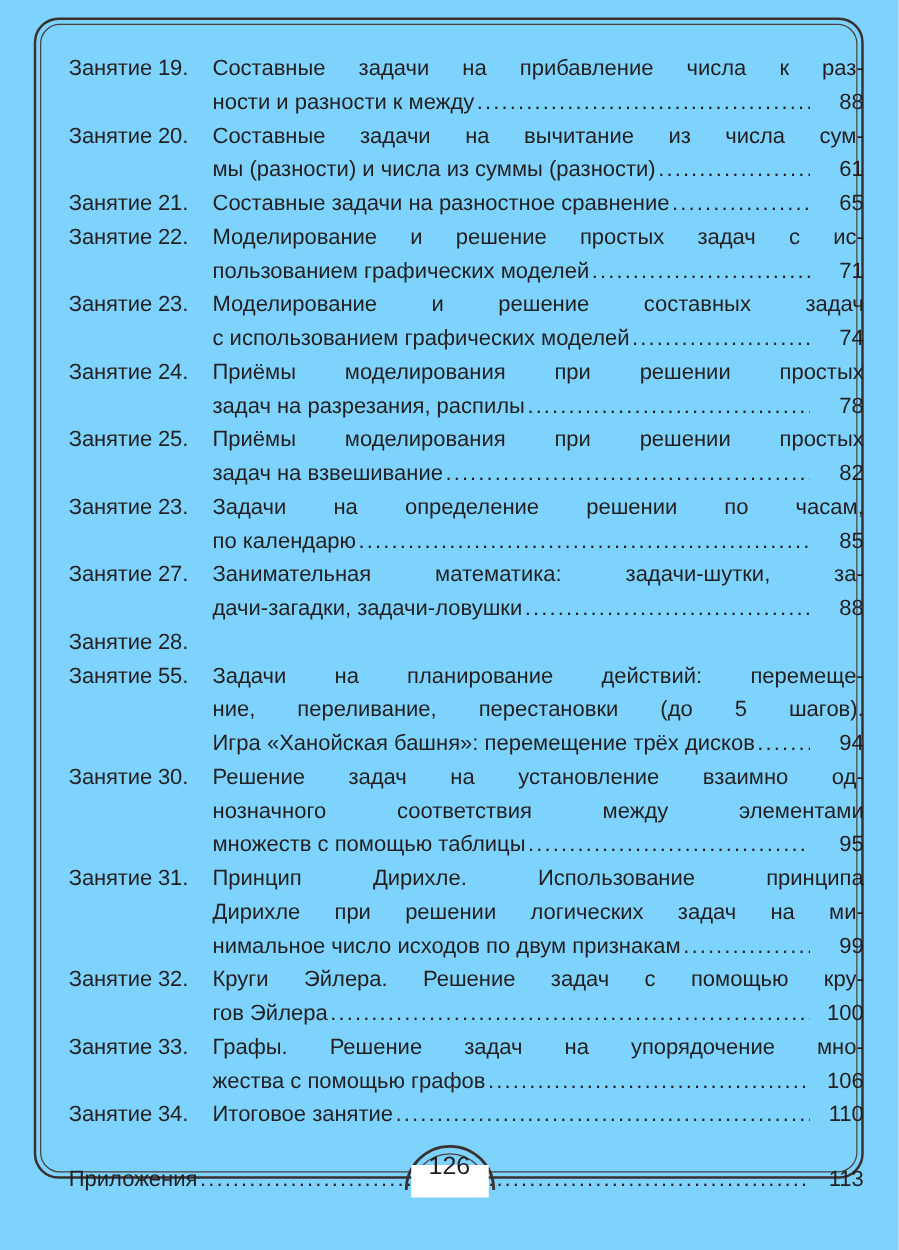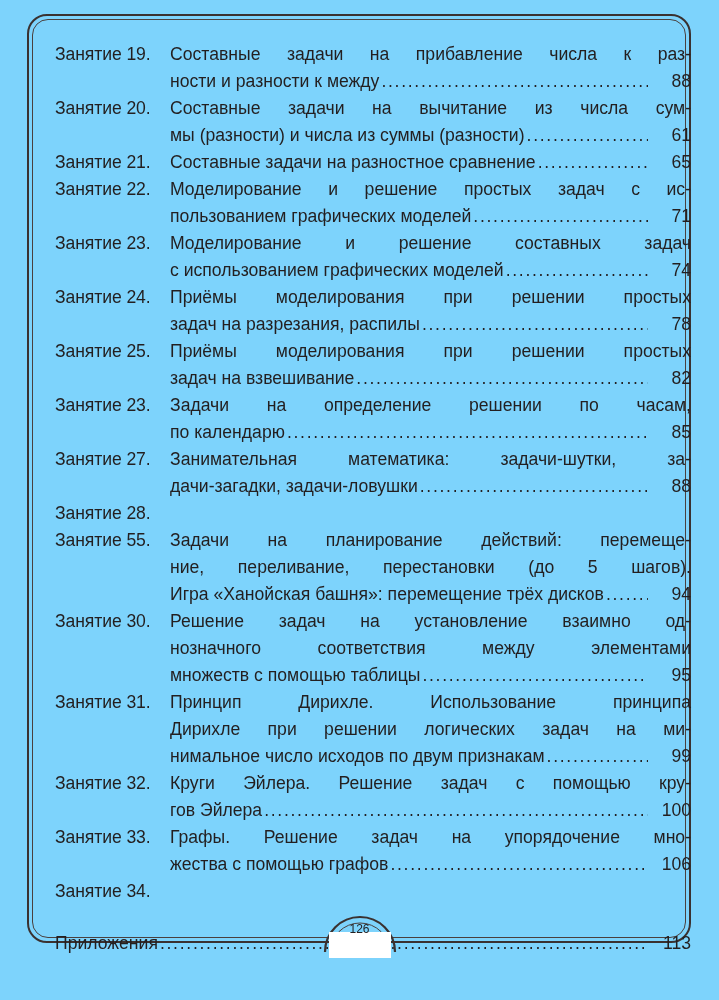--- a/index.html
+++ b/index.html
@@ -121,21 +121,21 @@
     top: 0;
     width: 74px;
     height: 46px;
   }
   .folio-num {
     position: absolute;
     left: 0;
     right: 0;
     top: 14px;
     text-align: center;
-    font-size: 12px;
+    font-size: 20px;
     color: #231f20;
     font-family: "Liberation Sans", "DejaVu Sans", sans-serif;
   }
   .folio-mask {
     position: absolute;
     left: 6px;
     top: 24px;
     width: 62px;
     height: 26px;
     background: #ffffff;
@@ -336,20 +336,27 @@
           </div>
           <div class="line">
             <span class="ltext">жества с помощью графов</span>
             <span class="leader"></span>
             <span class="pnum">106</span>
           </div>
         </div>
       </div>
       <div class="entry">
         <div class="entry-label">Занятие 34.</div>
+        <div class="entry-body">
+          <div class="line">
+            <span class="ltext">Итоговое занятие</span>
+            <span class="leader"></span>
+            <span class="pnum">110</span>
+          </div>
+        </div>
       </div>
       <div class="entry appendix">
         <div class="entry-body">
           <div class="line">
             <span class="ltext">Приложения</span>
             <span class="leader"></span>
             <span class="pnum">113</span>
           </div>
         </div>
       </div>

